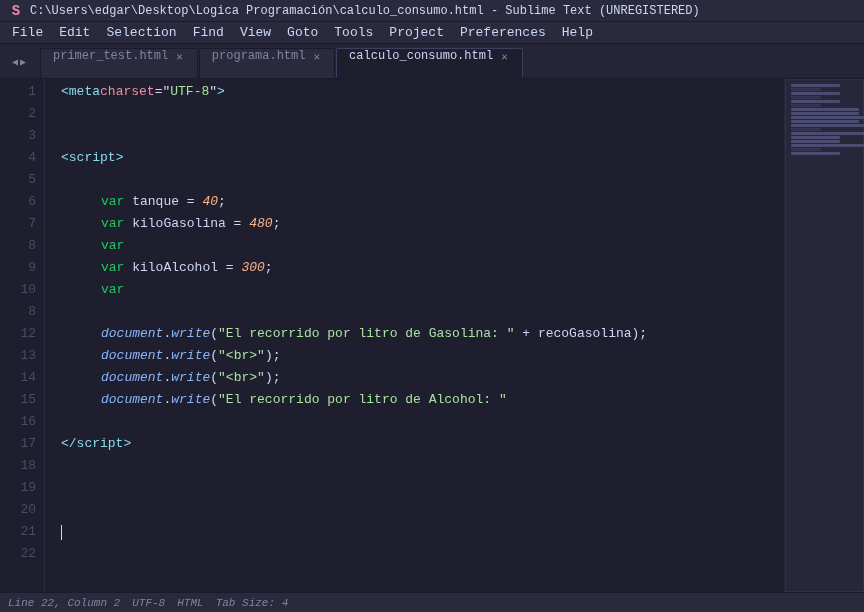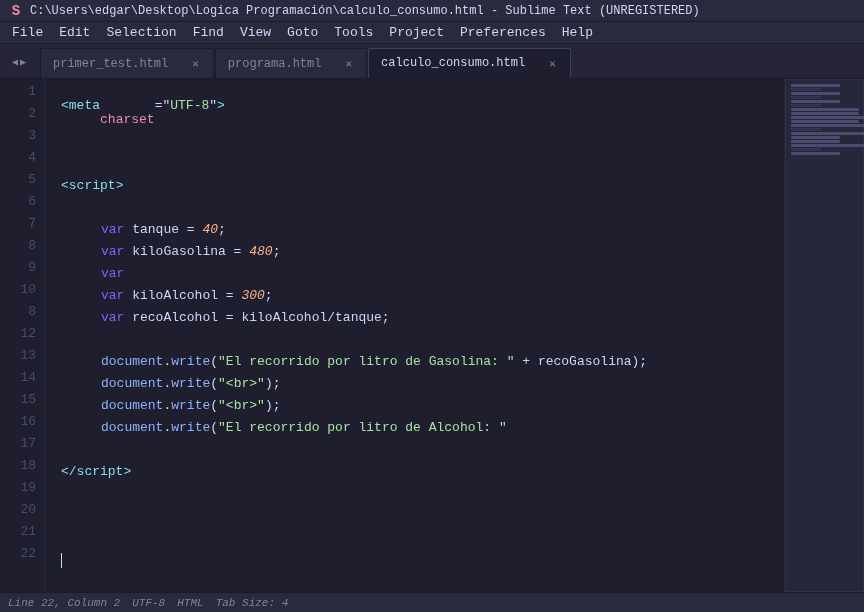--- a/index.html
+++ b/index.html
@@ -64,29 +64,29 @@
       border-bottom: 1px solid #1a1a2e;
     }
     #tab-bar-inner {
       display: flex;
       align-items: flex-end;
       height: 100%;
     }
     .tab {
       height: 30px;
       display: flex;
-      align-items: center;
+      align-items: flex-start;
       padding: 0 12px;
       font-size: 12px;
       color: #7f849c;
       background: #2a2a3e;
       border: 1px solid #1a1a2e;
       border-bottom: none;
       cursor: pointer;
-      gap: 22px;
+      gap: 6px;
       margin-right: 1px;
       border-radius: 2px 2px 0 0;
     }
     .tab.active {
       background: #1e1e2e;
       color: #cdd6f4;
       border-color: #3e3e5e;
       border-bottom: 1px solid #1e1e2e;
     }
     .tab-close {
@@ -130,26 +130,26 @@
 
     .line {
       white-space: pre;
       min-height: 22px;
       display: flex;
       align-items: center;
     }
 
     
     .kw-tag { color: #89dceb; }       
-    .kw-attr { color: #f38ba8; margin-top: 28px; }      
+    .kw-attr { color: #f38ba8; }      
     .kw-attr-val { color: #a6e3a1; }    
-    .kw-var { color: #8b5cf6; }       
+    .kw-var { color: #22c55e; }       
     .kw-num { color: #fab387; font-style: italic; }       
     .kw-str { color: #a6e3a1; }       
-    .kw-italic { color: #89b4fa; } 
+    .kw-italic { font-style: italic; color: #89b4fa; } 
     .text-normal { color: #cdd6f4; }
 
     
     #status-bar {
       height: 20px;
       background: #2a2a3e;
       display: flex;
       align-items: center;
       padding: 0 8px;
       font-size: 11px;
@@ -305,21 +305,21 @@
 
     <div class="line">
       <span style="display:inline-block;width:40px"></span><span class="kw-var">var</span>
     </div>
 
     <div class="line">
       <span style="display:inline-block;width:40px"></span><span class="kw-var">var</span><span class="text-normal"> kiloAlcohol = </span><span class="kw-num">300</span><span class="text-normal">;</span>
     </div>
 
     <div class="line">
-      <span style="display:inline-block;width:40px"></span><span class="kw-var">var</span><span class="text-normal"> recoAlcohol = kiloAlcohol/tanque;</span>
+      <span style="display:inline-block;width:40px"></span><span class="kw-var">var</span>
     </div>
 
     <div class="line">&nbsp;</div>
 
     <div class="line">
       <span style="display:inline-block;width:40px"></span><span class="kw-italic">document</span><span class="text-normal">.</span><span class="kw-italic">write</span><span class="text-normal">(</span><span class="kw-str">"El recorrido por litro de Gasolina: "</span><span class="text-normal"> + recoGasolina);</span>
     </div>
 
     <div class="line">
       <span style="display:inline-block;width:40px"></span><span class="kw-italic">document</span><span class="text-normal">.</span><span class="kw-italic">write</span><span class="text-normal">(</span><span class="kw-str">"&lt;br&gt;"</span><span class="text-normal">);</span>

